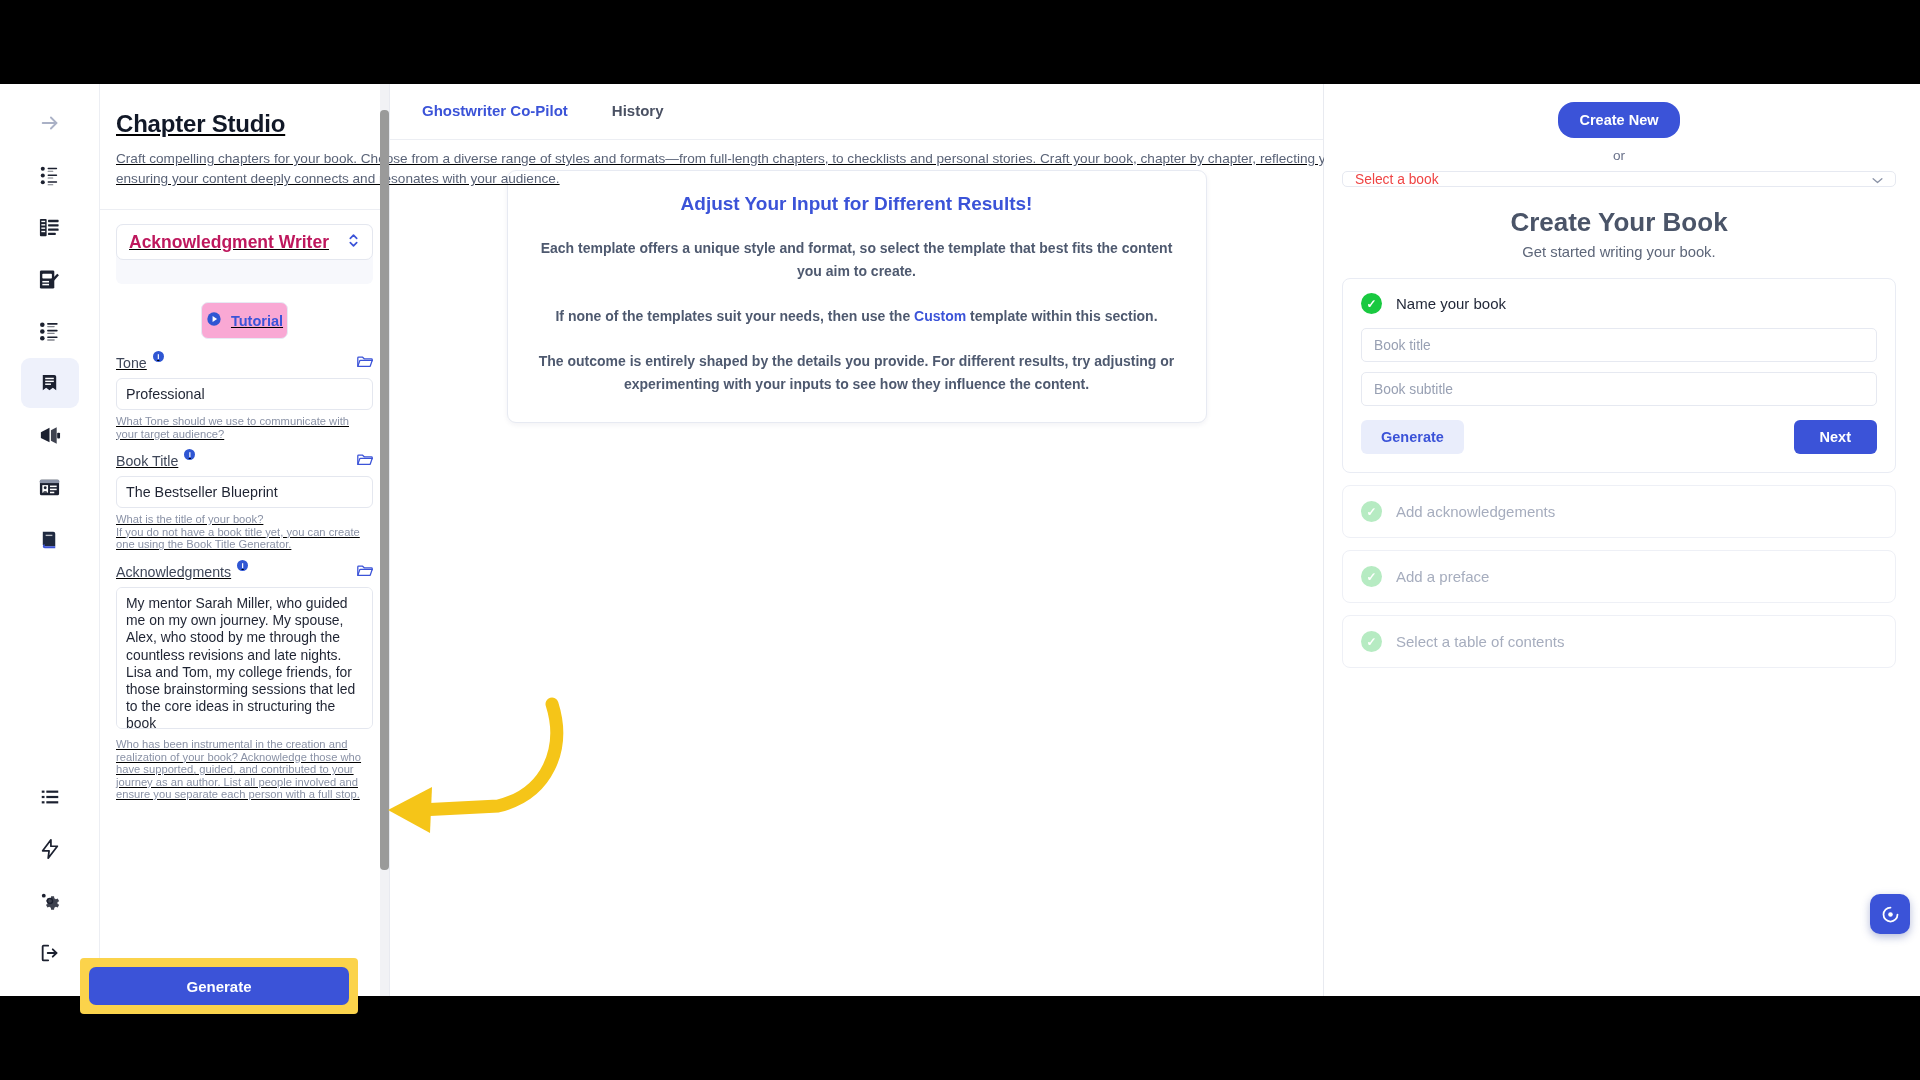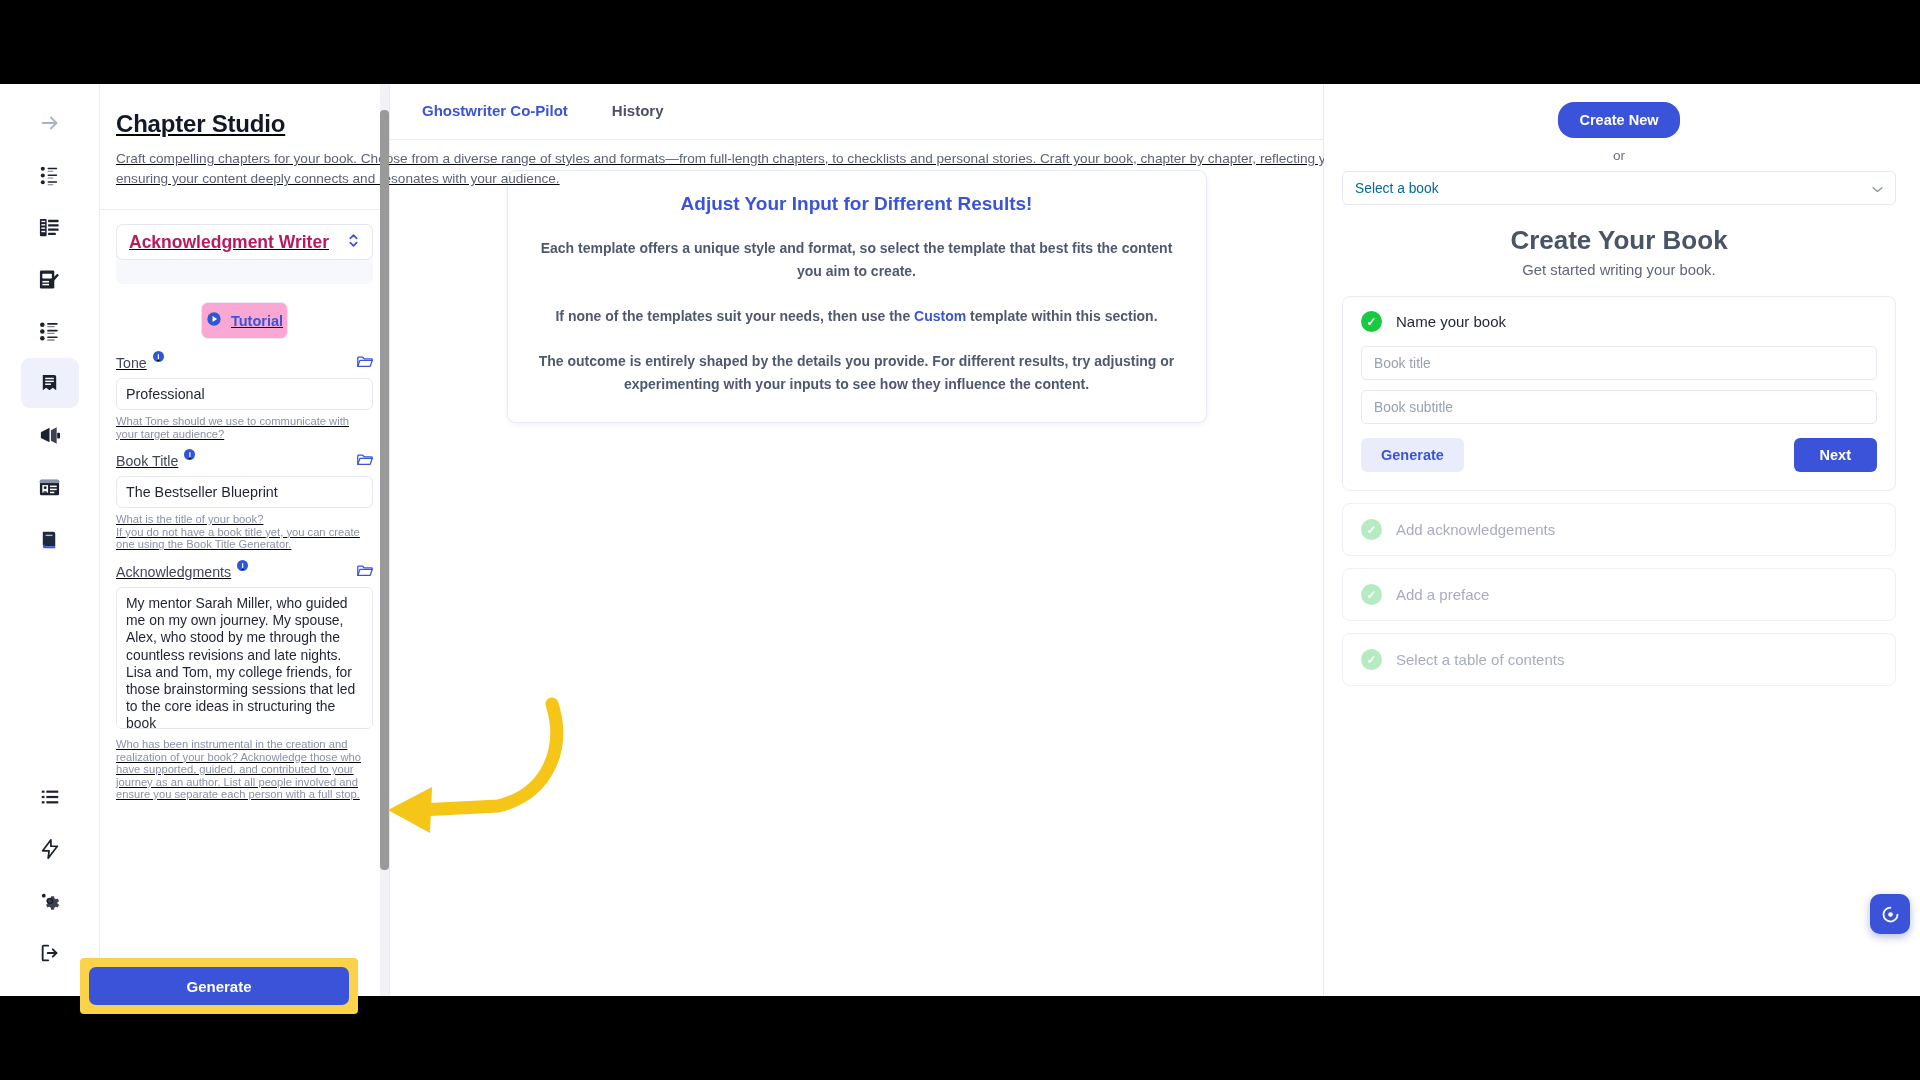--- a/index.html
+++ b/index.html
@@ -223,26 +223,26 @@
   .create-new-btn {
     background: #3b53d8; color: #fff;
     border: 0; border-radius: 16px;
     padding: 10px 22px;
     font-size: 14.5px; font-weight: 700;
     font-family: "Liberation Sans", sans-serif;
     cursor: pointer;
   }
   .or-line { text-align: center; font-size: 13.6px; color: #69718a; margin: 10px 0 8px 0; }
   .book-select {
-    width: 100%; height: 34px;
+    width: 100%; height: 16px;
     border: 1px solid #e6e9f1; border-radius: 5px;
     background: #fff;
     display: flex; align-items: center; justify-content: space-between;
     padding: 0 12px;
-    font-size: 13.8px; color: #0369a1;
+    font-size: 13.8px; color: #ef4444;
     cursor: pointer;
   }
   .create-title {
     text-align: center; font-size: 26px; font-weight: 700;
     color: #4a5468; margin: 20px 0 6px 0;
   }
   .create-sub {
     text-align: center; font-size: 14.8px; color: #5d6679; margin-bottom: 18px;
   }
   .step-card {

